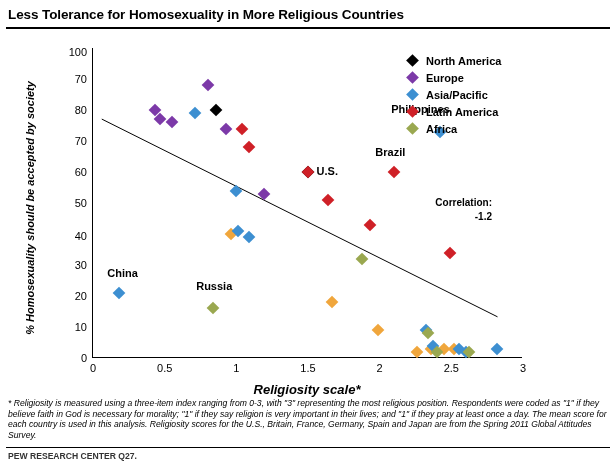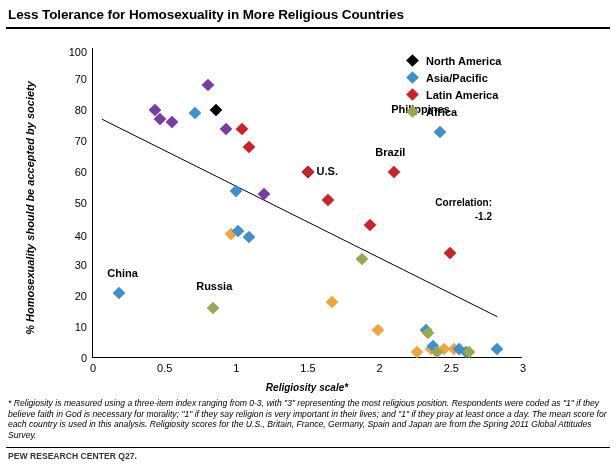--- a/index.html
+++ b/index.html
@@ -10,21 +10,21 @@
   .rule-top{position:absolute;left:6px;top:27px;width:604px;height:2px;background:#000;}
 
   .plot{position:absolute;left:92px;top:48px;width:430px;height:310px;border-left:1px solid #000;border-bottom:1px solid #000;box-sizing:border-box;}
 
   .ylab{position:absolute;left:-6px;top:5px;width:310px;transform-origin:left top;transform:rotate(-90deg) translateX(-310px);text-align:center;font-size:11px;font-weight:bold;font-style:italic;color:#000;}
   .ylab-wrap{position:absolute;left:30px;top:48px;width:20px;height:310px;}
 
   .ytick{position:absolute;right:100%;margin-right:6px;font-size:11px;color:#000;transform:translateY(-50%);white-space:nowrap;}
   .xtick{position:absolute;top:100%;margin-top:5px;font-size:11px;color:#000;transform:translateX(-50%);white-space:nowrap;}
 
-  .xlab{position:absolute;left:92px;top:382px;width:430px;text-align:center;font-size:10px;font-weight:bold;font-style:italic;color:#000;}
+  .xlab{position:absolute;left:92px;top:382px;width:430px;text-align:center;font-size:13px;font-weight:bold;font-style:italic;color:#000;}
 
   .pt{position:absolute;width:9px;height:9px;transform:translate(-50%,-50%) rotate(45deg);}
 
   .trend{position:absolute;left:0;top:0;width:100%;height:100%;overflow:visible;}
 
   .lbl{position:absolute;font-size:11px;font-weight:bold;color:#000;white-space:nowrap;}
 
   .legend{position:absolute;left:408px;top:52px;font-size:11px;}
   .legend-row{display:flex;align-items:center;height:17px;}
   .legend-sw{width:9px;height:9px;transform:rotate(45deg);margin-right:9px;flex:0 0 auto;}
@@ -116,20 +116,24 @@
     </div>
 
   <div class="xlab">Religiosity scale*</div>
 
   <div class="legend" id="legend">
       <div class="legend-row">
         <span class="legend-sw" style="background: rgb(0, 0, 0);"></span>
         <span class="legend-tx">North America</span>
       </div>
       <div class="legend-row">
+        <span class="legend-sw" style="background: rgb(124, 57, 168);"></span>
+        <span class="legend-tx">Europe</span>
+      </div>
+      <div class="legend-row">
         <span class="legend-sw" style="background: rgb(61, 143, 209);"></span>
         <span class="legend-tx">Asia/Pacific</span>
       </div>
       <div class="legend-row">
         <span class="legend-sw" style="background: rgb(207, 32, 39);"></span>
         <span class="legend-tx">Latin America</span>
       </div>
       <div class="legend-row">
         <span class="legend-sw" style="background: rgb(154, 168, 80);"></span>
         <span class="legend-tx">Africa</span>

